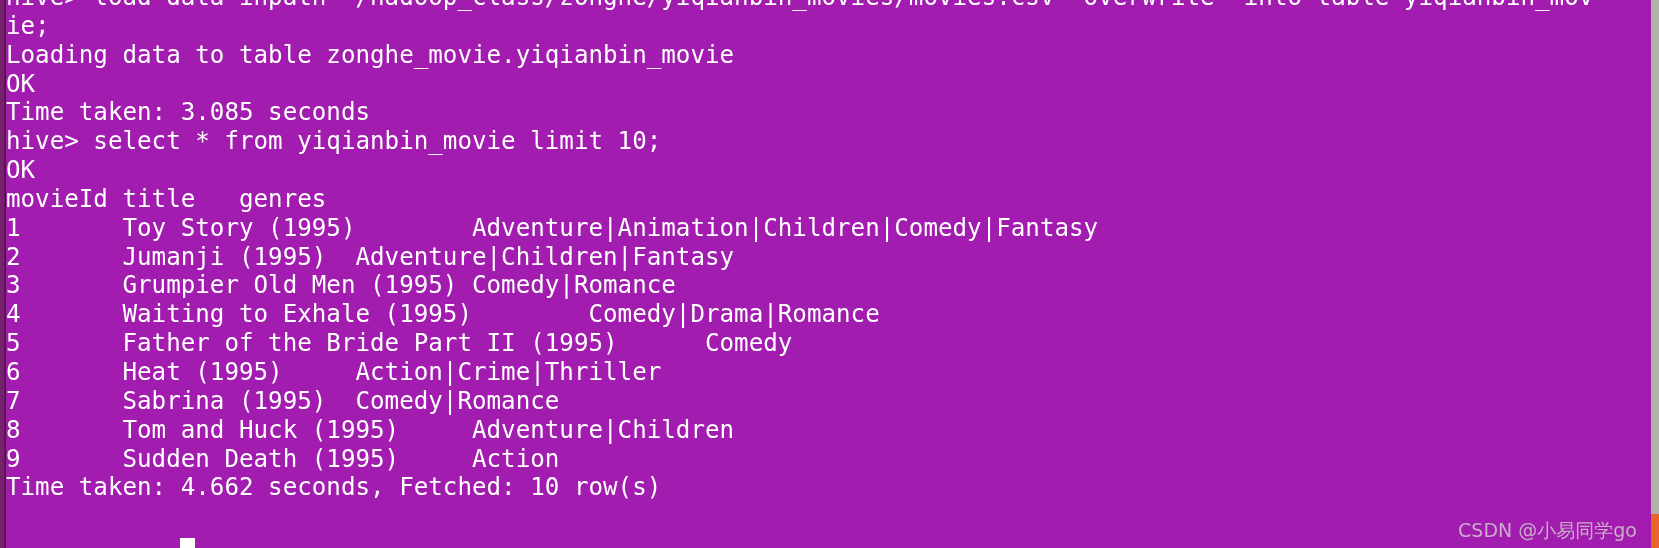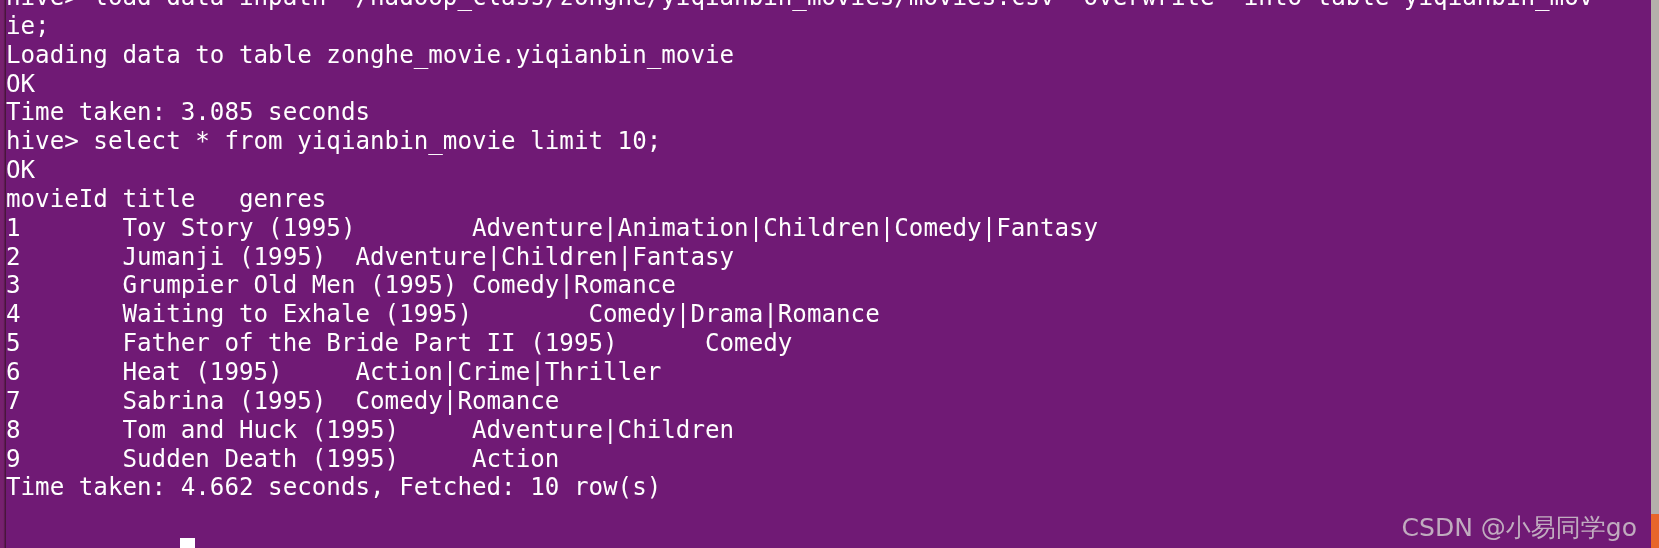--- a/index.html
+++ b/index.html
@@ -4,21 +4,21 @@
 <style>
   html, body {
     margin: 0;
     padding: 0;
     background: #2c0a20;
   }
   #screen {
     position: relative;
     width: 1659px;
     height: 548px;
-    background: #701a75;
+    background: #a21caf;
     overflow: hidden;
     font-family: "DejaVu Sans Mono", "Liberation Mono", monospace;
   }
   
   #left-edge {
     position: absolute;
     left: 0; top: 0;
     width: 6px; height: 548px;
     background: linear-gradient(to right, #77216f 0%, #77216f 55%, #3e1330 100%);
   }
@@ -65,21 +65,21 @@
     height: 10px;
     background: #ffffff;
   }
   
   #watermark {
     position: absolute;
     right: 22px;
     bottom: 4px;
     color: #cfc6cc;
     opacity: 0.85;
-    font-size: 25px;
+    font-size: 19px;
     font-family: "DejaVu Sans", "Liberation Sans", sans-serif;
     white-space: pre;
   }
 </style>
 </head>
 <body>
 
 <div id="screen">
 
   <div id="left-edge"></div>

